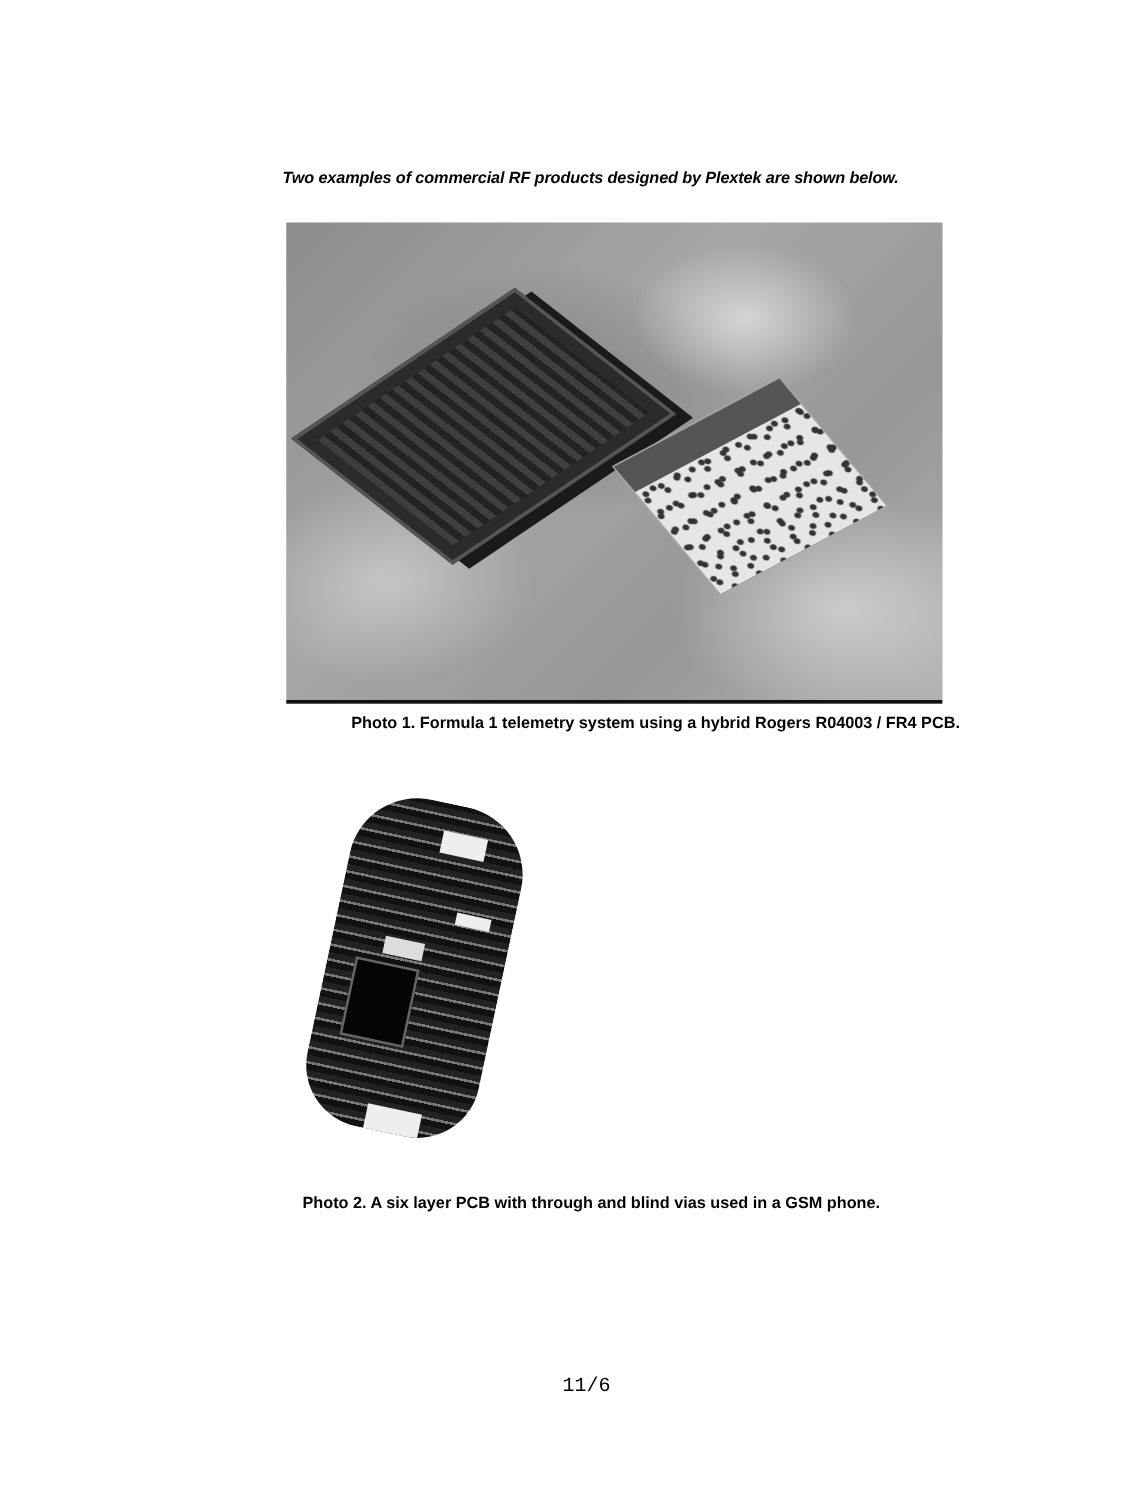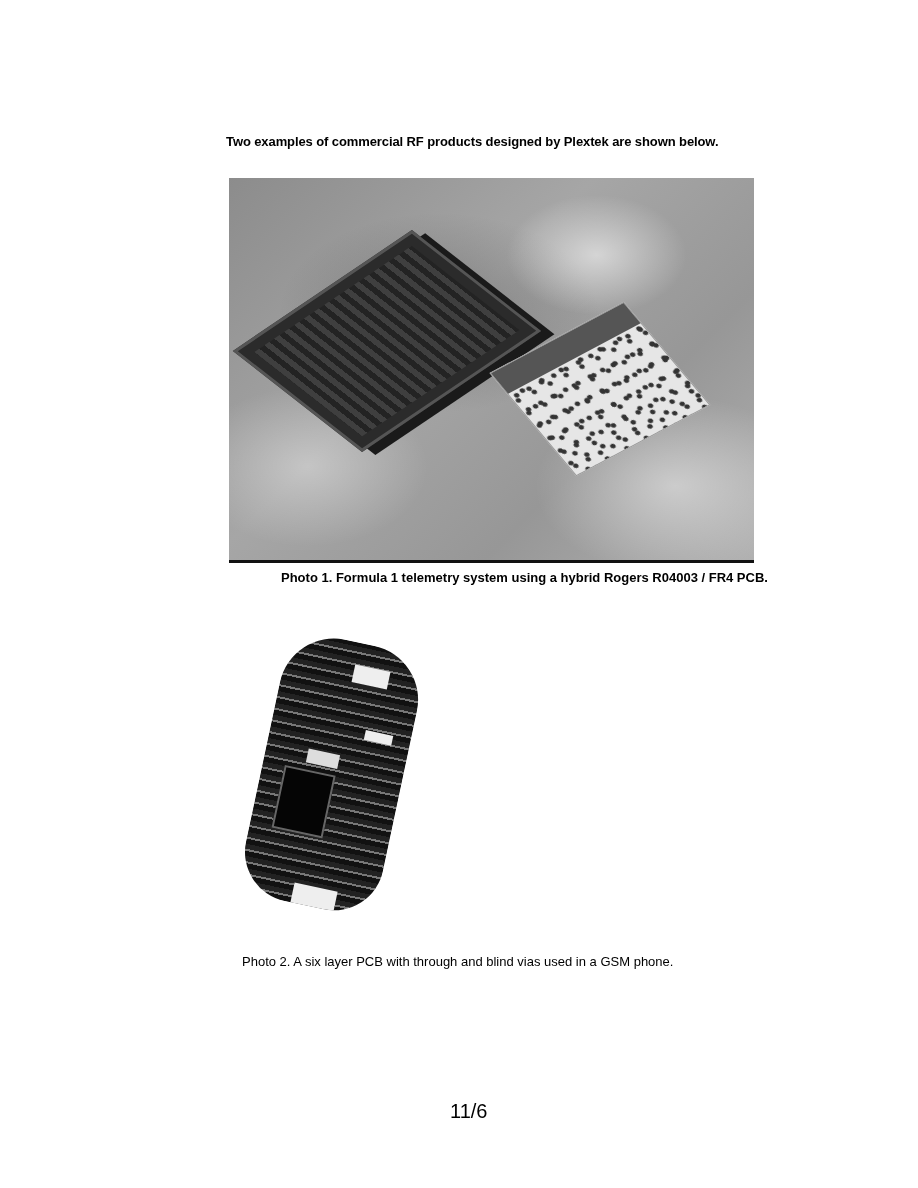--- a/index.html
+++ b/index.html
@@ -7,20 +7,21 @@
     width: 918px; height: 1188px; position: relative; overflow: hidden;
     background: #ffffff;
     font-family: "Liberation Sans", sans-serif;
     color: #000;
   }
   .intro {
     position: absolute; left: 226px; top: 134px;
     font-family: "Liberation Sans", sans-serif;
     font-weight: bold; font-size: 13px; letter-spacing: -0.1px;
     white-space: nowrap;
+    font-style: italic;
   }
   .photo1 {
     position: absolute; left: 229px; top: 178px; width: 525px; height: 385px;
     background:
       radial-gradient(ellipse 90px 60px at 70% 20%, rgba(255,255,255,0.55), transparent),
       radial-gradient(ellipse 120px 80px at 15% 75%, rgba(255,255,255,0.35), transparent),
       radial-gradient(ellipse 140px 90px at 85% 80%, rgba(255,255,255,0.45), transparent),
       radial-gradient(ellipse 160px 100px at 40% 35%, rgba(60,60,60,0.35), transparent),
       linear-gradient(135deg, #8c8c8c 0%, #a6a6a6 40%, #979797 70%, #b0b0b0 100%);
     overflow: hidden;
@@ -77,25 +78,25 @@
   .phone-pcb::before {
     content: ""; position: absolute; left: 22px; top: 135px; width: 48px; height: 60px; background: #050505;
     border: 2px solid #666;
   }
   .phone-pcb::after {
     content: ""; position: absolute; left: 70px; top: 22px; width: 36px; height: 18px; background: #eee;
     box-shadow: -30px 90px 0 -2px #ddd, 20px 58px 0 -4px #eee, -10px 230px 0 4px #eee;
   }
   .caption2 {
     position: absolute; left: 242px; top: 954px;
-    font-weight: normal; font-size: 13px; white-space: nowrap;
+    font-weight: bold; font-size: 13px; white-space: nowrap;
   }
   .page-number {
     position: absolute; left: 450px; top: 1100px;
-    font-family: Liberation Sans, sans-serif; font-size: 20px;
+    font-family: Liberation Mono, monospace; font-size: 16px;
   }
 </style>
 </head>
 <body>
 
 <div class="intro">Two examples of commercial RF products designed by Plextek are shown below.</div>
 
 <div class="photo1" title="Black and white photo of an RF telemetry module in a metal enclosure beside a bare PCB">
   <div class="telemetry-box"></div>
   <div class="pcb-board"></div>

